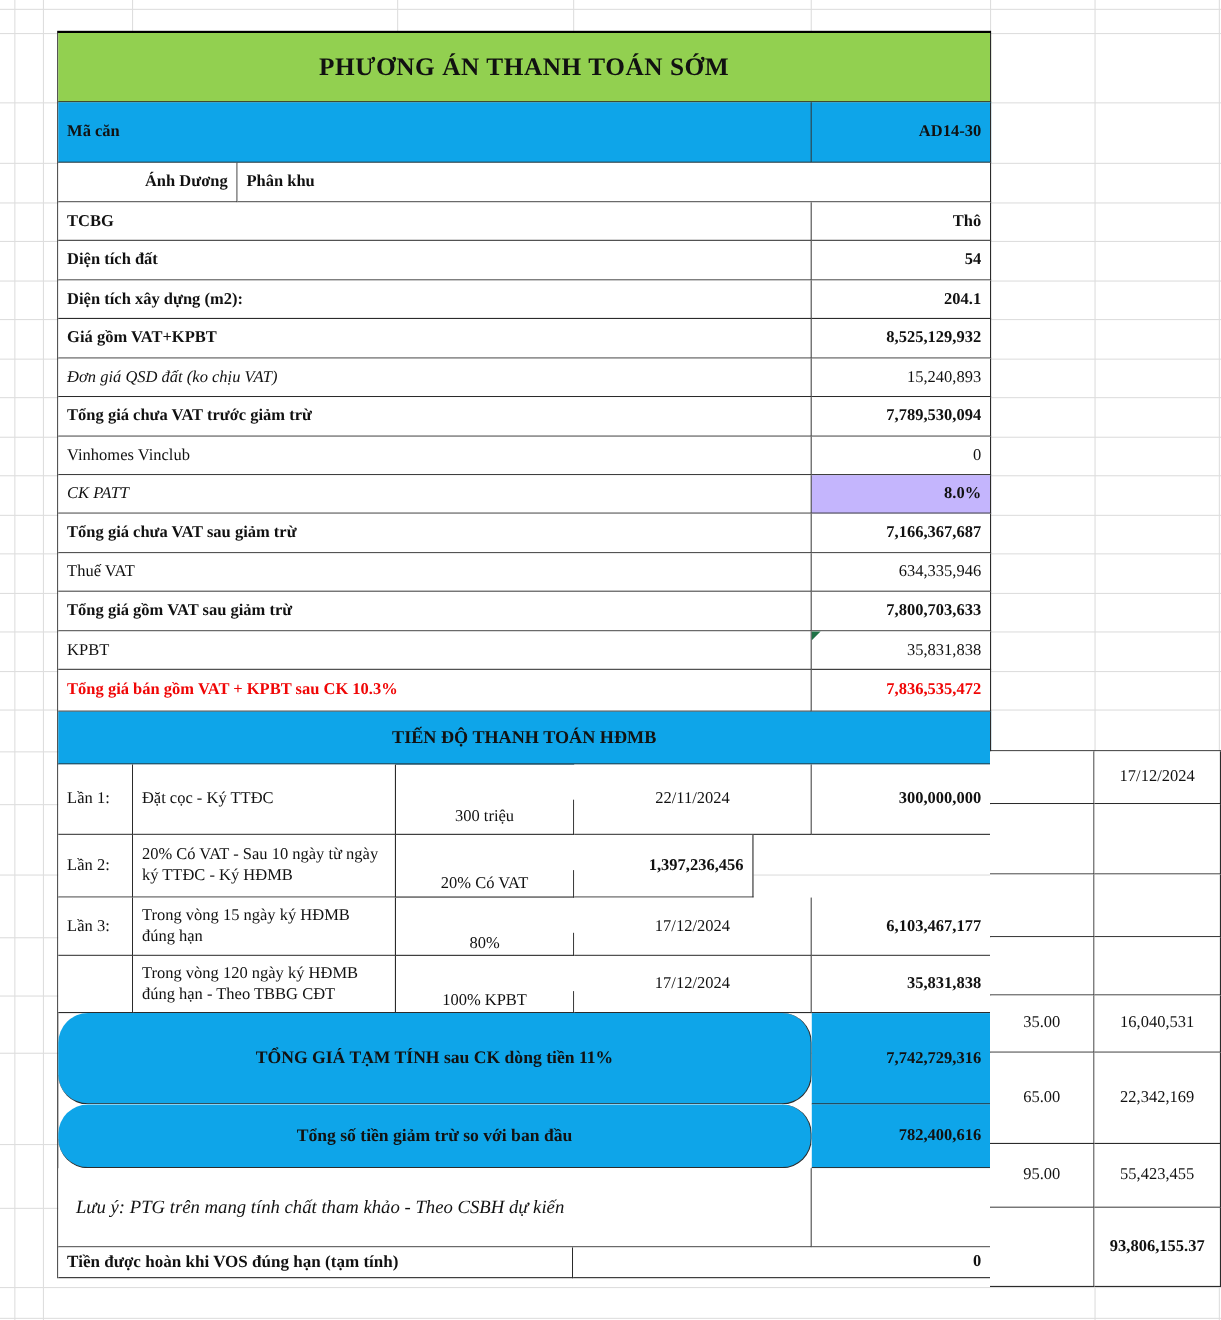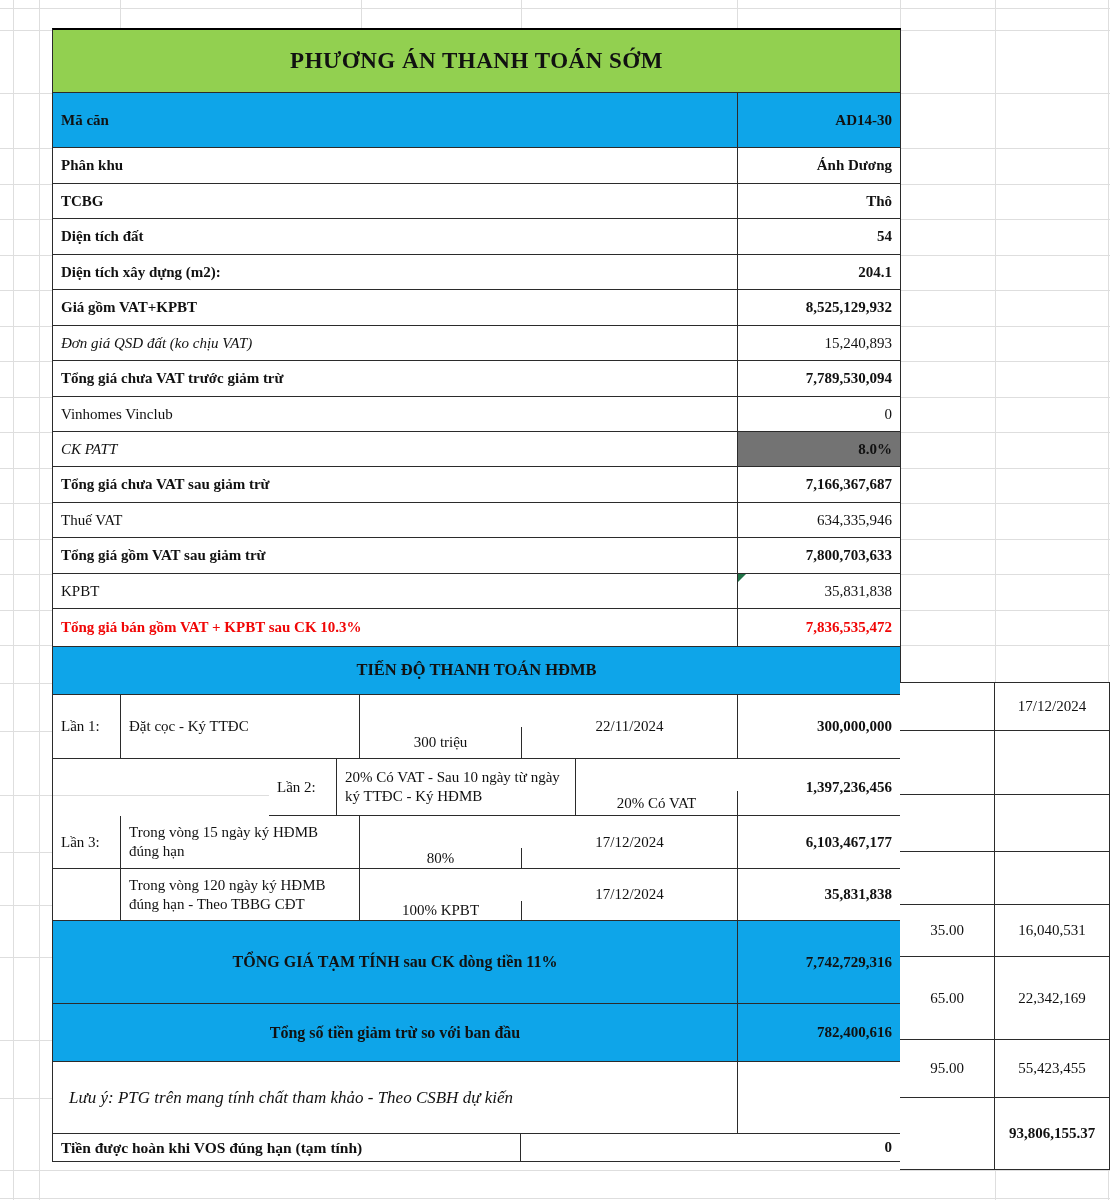--- a/index.html
+++ b/index.html
@@ -4,35 +4,35 @@
 <style>
   html,body{margin:0;padding:0;background:#fff;}
   .sheet{position:relative;width:1110px;height:1200px;background:#ffffff;overflow:hidden;
          font-family:"Liberation Serif","DejaVu Serif",serif;color:#111;}
   
   .gl{position:absolute;background:#dedede;z-index:1;}
   
   .main{position:absolute;left:52px;top:28px;width:848px;border-top:2px solid #000;
         border-left:1px solid #2b2b2b;z-index:2;}
   .side{position:absolute;left:900px;top:682px;width:210px;border-top:1px solid #2b2b2b;z-index:2;}
-  .trow{display:flex;align-items:stretch;justify-content:flex-end;}
+  .trow{display:flex;align-items:stretch;}
   .cell{box-sizing:border-box;border-right:1px solid #2b2b2b;border-bottom:1px solid #2b2b2b;
         background:#fff;display:flex;align-items:center;padding:0 8px;font-size:15px;line-height:1.25;}
   .grow{flex:1;min-width:0;}
   .b{font-weight:bold;}
   .i{font-style:italic;}
   .red{color:#f00606;}
   .green{background:#0ea5e9;}
   .brightgreen{background:#92d050;}
-  .yellow{background:#737373;}
+  .yellow{background:#c4b5fd;}
   .center{justify-content:center;text-align:center;}
   .right{justify-content:flex-end;text-align:right;}
   .title-cell{font-size:23px;letter-spacing:.5px;}
   .hdr-cell{font-size:16.5px;}
-  .total-cell{font-size:16px;}
+  .total-cell{font-size:16px;border-radius:27px;}
   .note-cell{font-size:17px;padding-left:16px;}
   .rel{position:relative;}
   .tri{position:absolute;left:0;top:0;width:0;height:0;
        border-top:8px solid #1f7246;border-right:8px solid transparent;}
   .w68{width:68px;} .w239{width:239px;} .w162{width:162px;margin-top:32px;} .w216{width:216px;}
   .w163{width:163px;} .w95{width:95px;} .w115{width:115px;} .w468{width:468px;} .w380{width:380px;}
 </style>
 </head>
 <body>
 
@@ -81,22 +81,22 @@
 
     <div class="trow" style="height:63px">
       <div class="cell grow brightgreen center b title-cell">PHƯƠNG ÁN THANH TOÁN SỚM</div>
     </div>
 
     <div class="trow" style="height:55px">
       <div class="cell grow green b">Mã căn</div>
       <div class="cell w163 green b right">AD14-30</div>
     </div>
     <div class="trow" style="height:36px">
+      <div class="cell w163 b right">Ánh Dương</div>
       <div class="cell grow b">Phân khu</div>
-      <div class="cell w163 b right">Ánh Dương</div>
     </div>
     <div class="trow" style="height:35px">
       <div class="cell grow b">TCBG</div>
       <div class="cell w163 b right">Thô</div>
     </div>
     <div class="trow" style="height:36px">
       <div class="cell grow b">Diện tích đất</div>
       <div class="cell w163 b right">54</div>
     </div>
     <div class="trow" style="height:35px">

